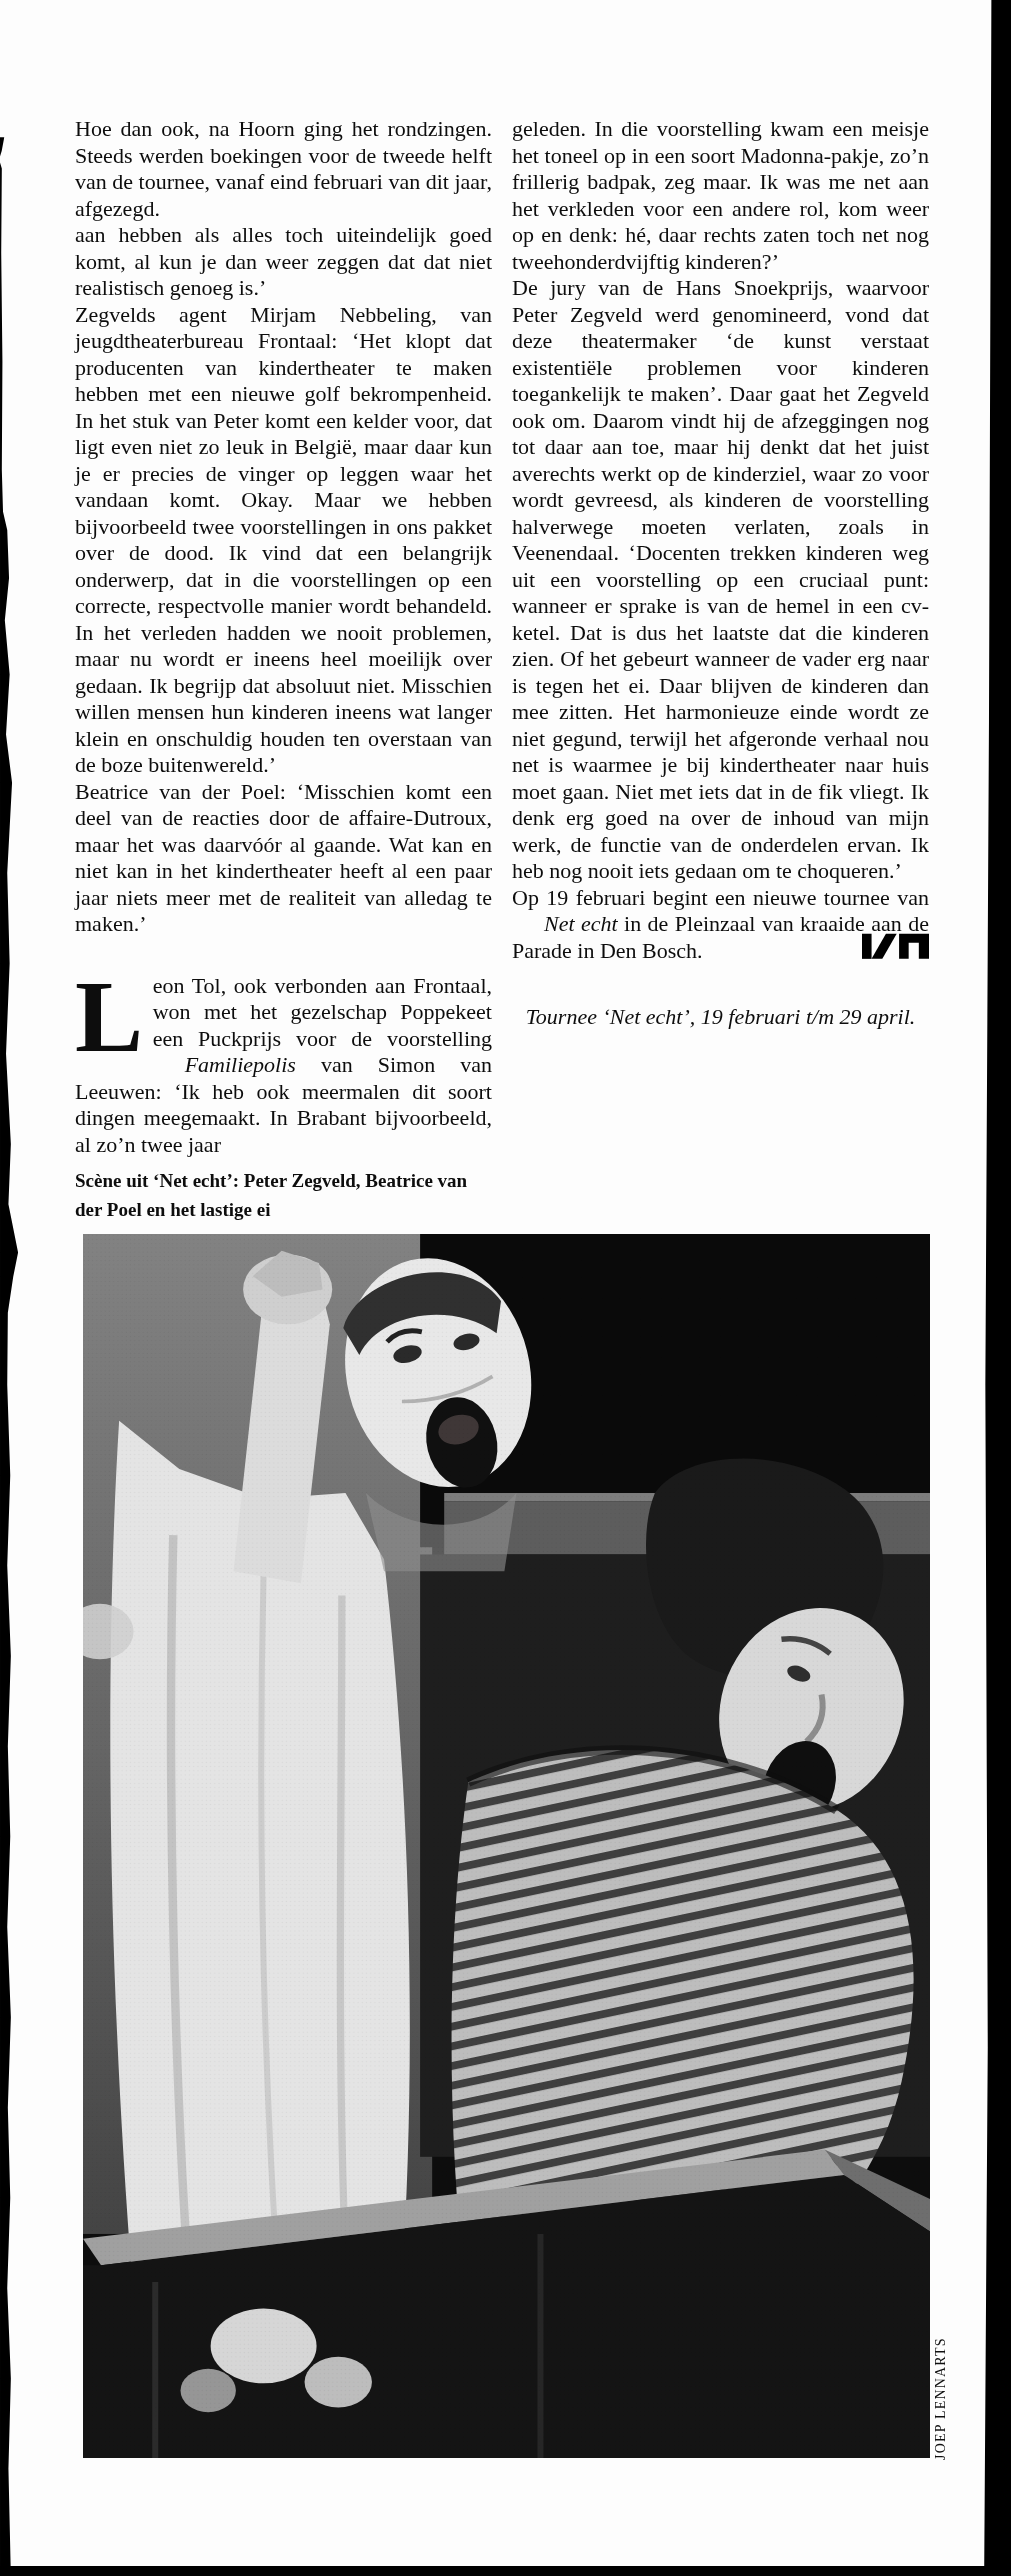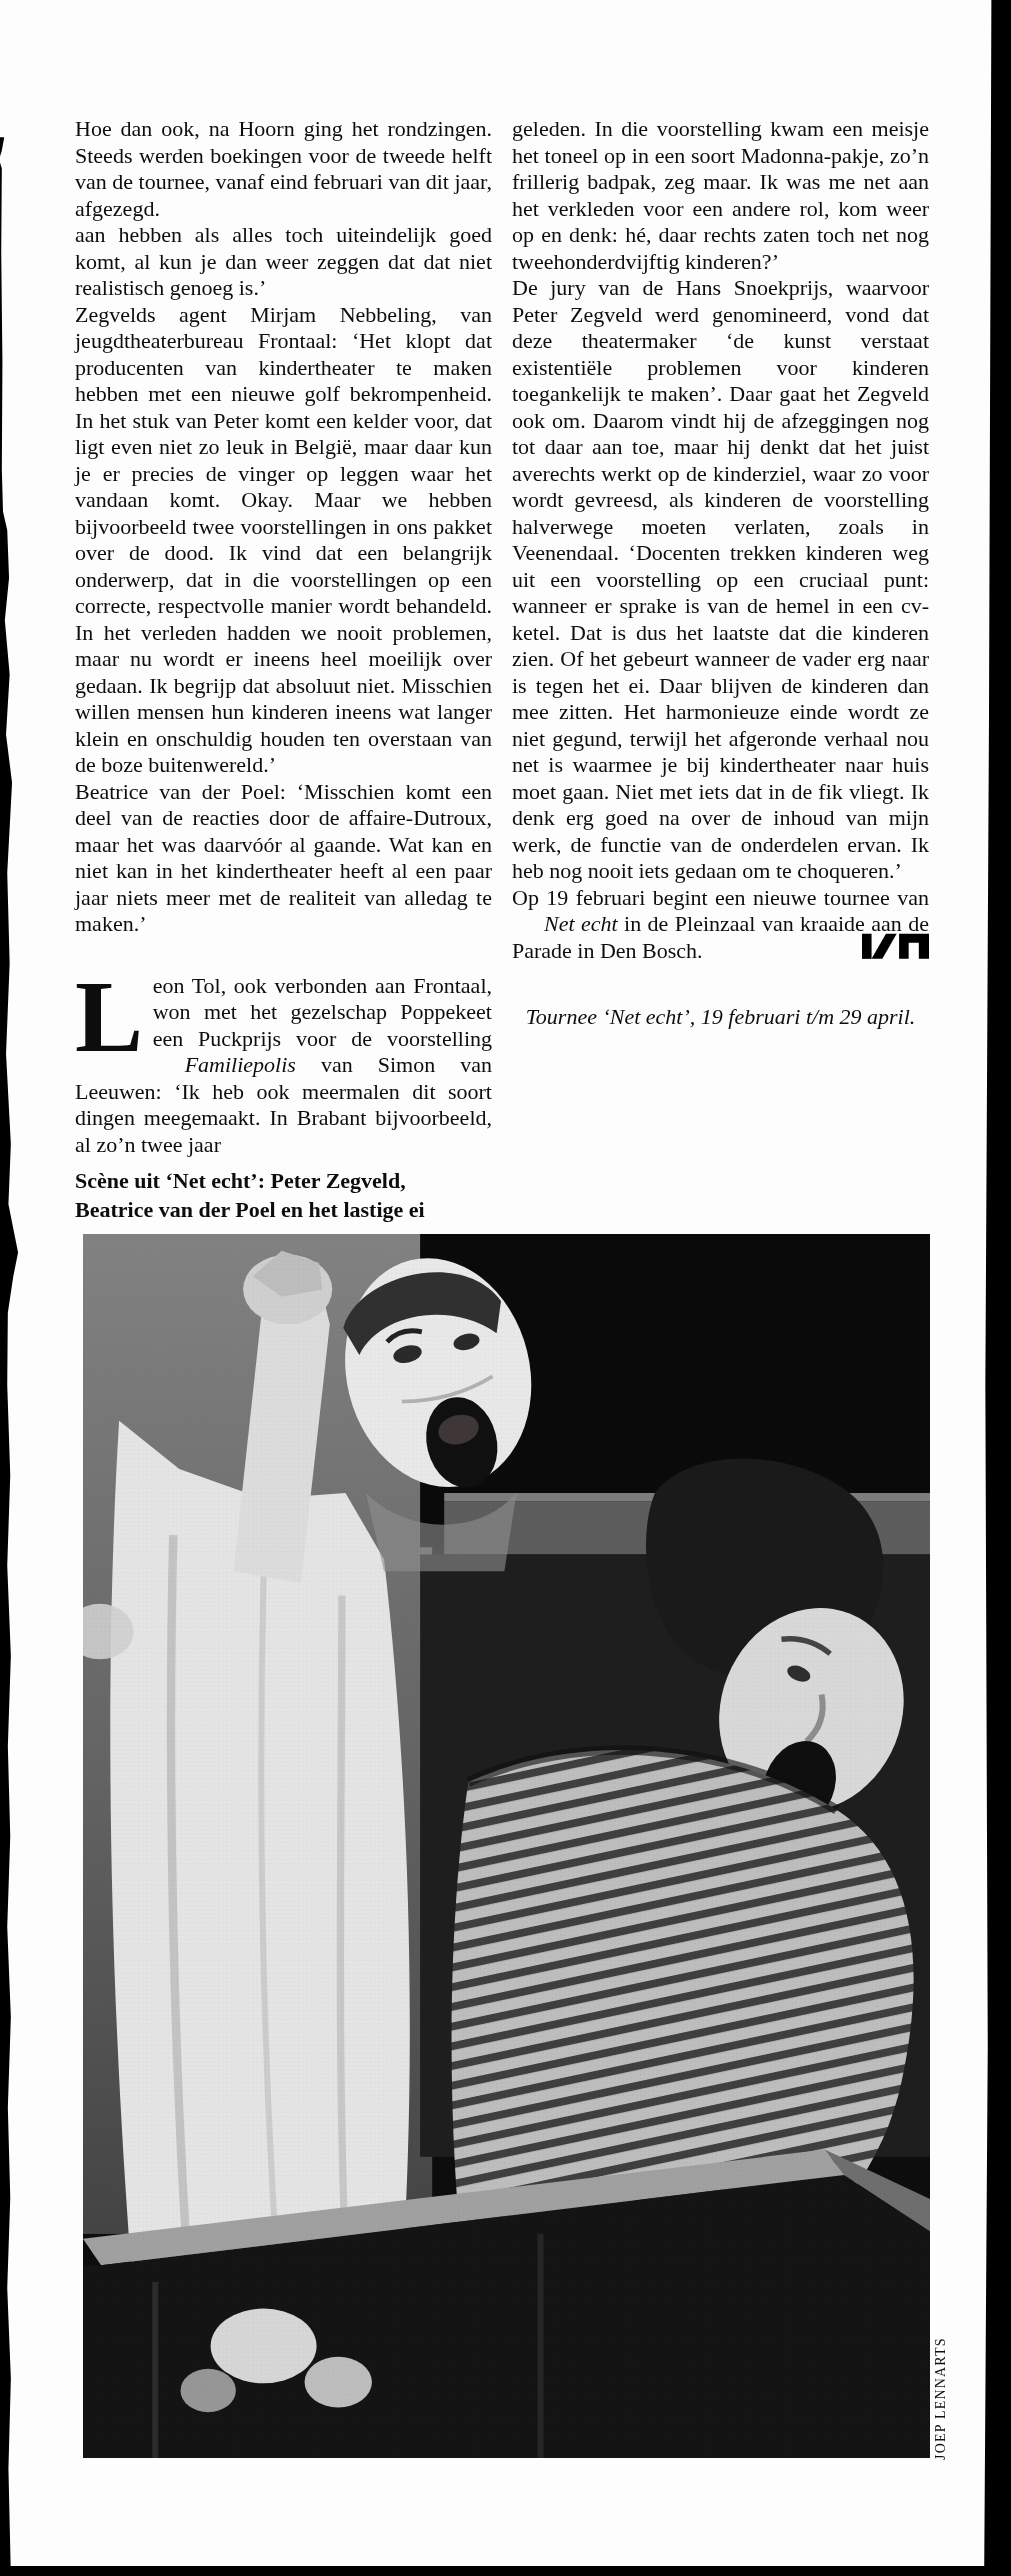--- a/index.html
+++ b/index.html
@@ -19,21 +19,21 @@
   p.para { margin:0; }
   p.spaced { margin-top:35px; }
   p.rel { position:relative; }
   .dropcap {
     float:left; font-weight:bold;
     font-size:102px; line-height:79px;
     margin:4.8px 9.6px 0 0;
   }
   .caption {
     position:absolute; left:75px; top:1166px; width:409px;
-    font-weight:bold; font-size:22px; line-height:29px;
+    font-weight:bold; font-size:19px; line-height:29px;
     text-align:left;
   }
   .footer {
     margin-top:37px; font-style:italic;
     font-size:22px; line-height:31px; text-align:center;
   }
   .vn-logo {
     position:absolute; right:0; bottom:4.8px;
     width:67px; height:29px; display:inline-block;
   }

